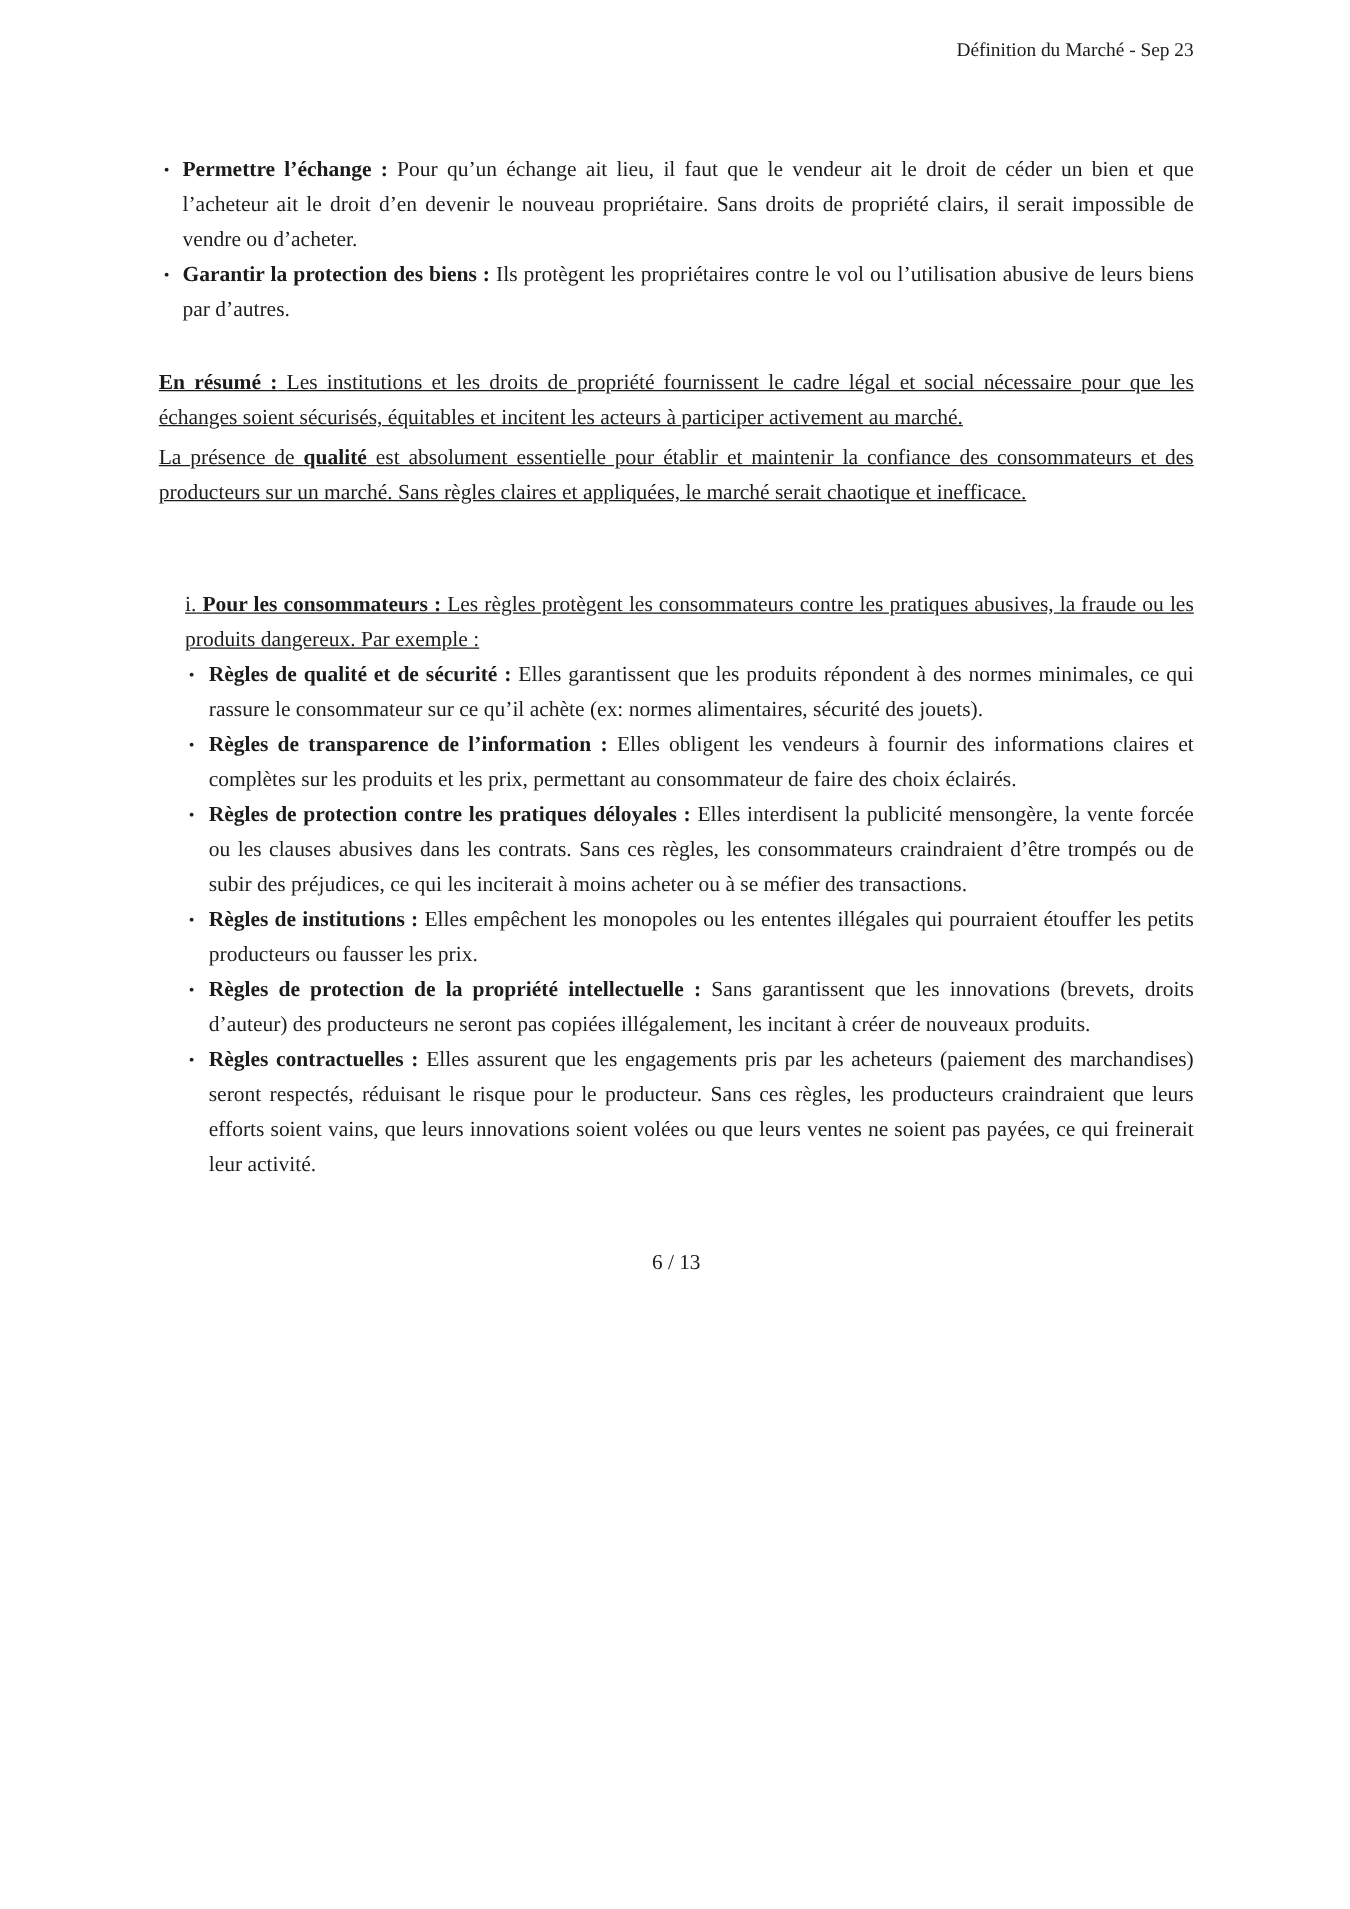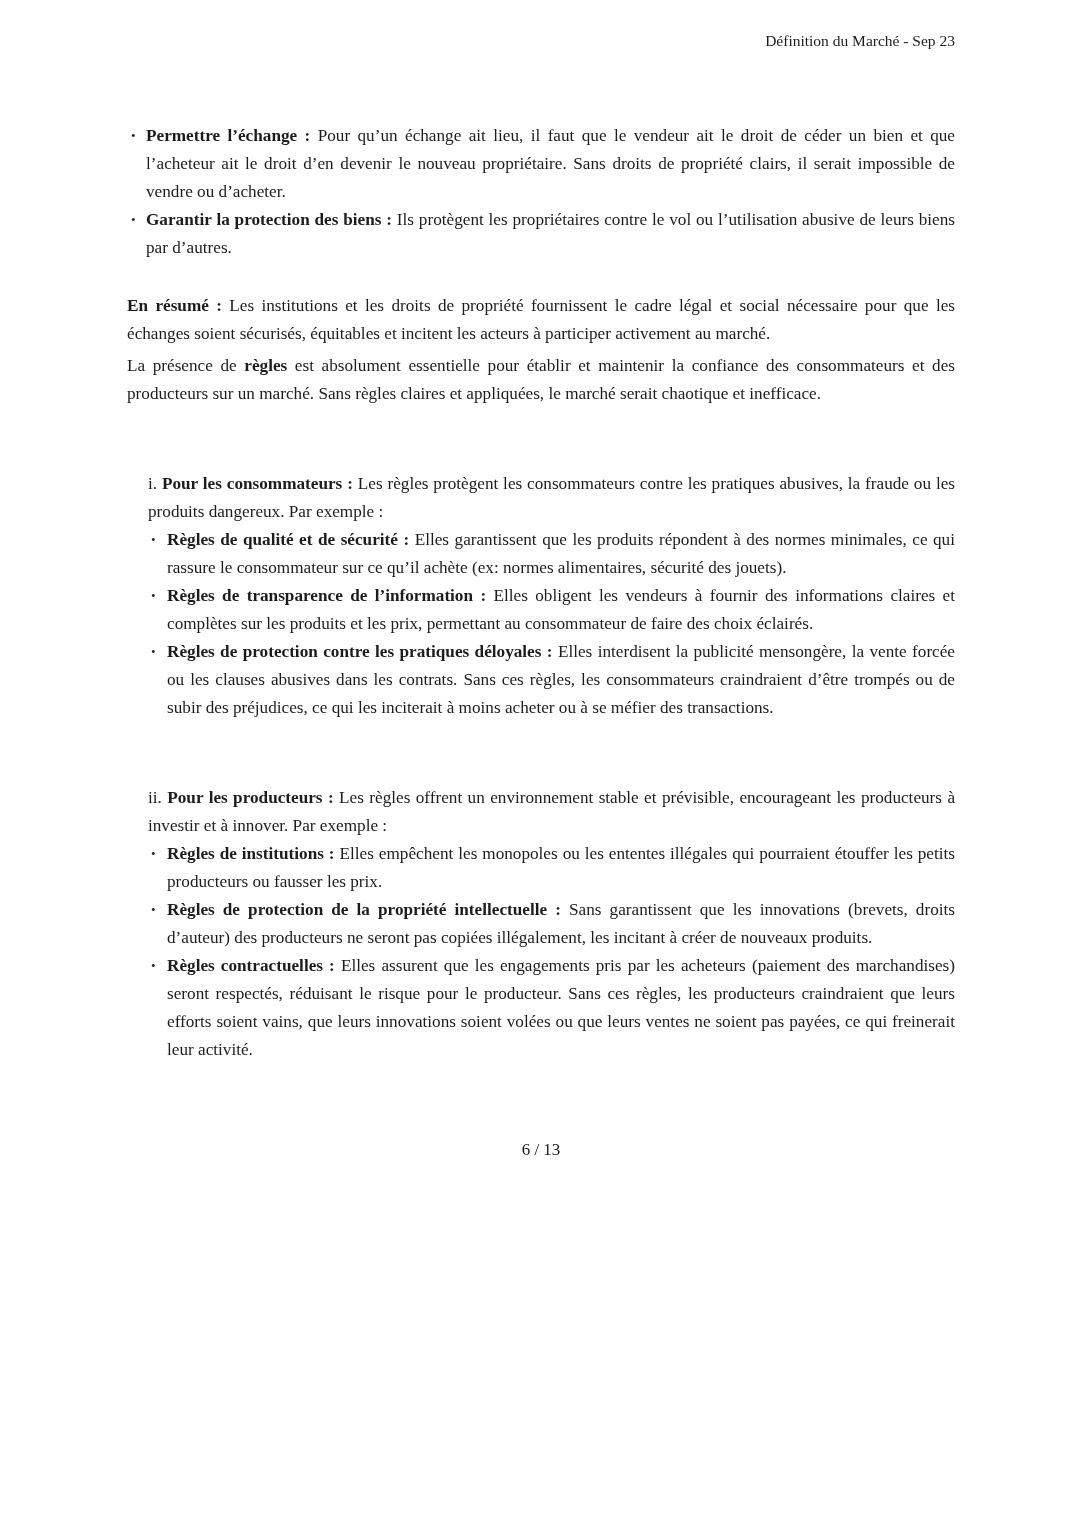--- a/index.html
+++ b/index.html
@@ -17,37 +17,37 @@
     font-size: 17.2px;
     line-height: 28px;
     text-align: justify;
   }
   .doc-header {
     text-align: right;
     font-size: 15.5px;
     line-height: 22px;
     margin-bottom: 70px;
   }
-  p { margin: 0; }
+  p { margin: 0; text-decoration: underline; }
   b, .bold { font-weight: bold; }
   ul.blist { list-style: none; margin: 0; padding: 0; }
   ul.blist > li { position: relative; padding-left: 19px; }
   ul.blist > li > .blt {
     position: absolute; left: 4px; top: 0;
     font-size: 13px;
   }
   ul.blist.inner > li { padding-left: 40px; }
   ul.blist.inner > li > .blt { left: 24px; }
   .summary { margin-top: 30px; }
   .heading-c { margin-top: 16px; font-weight: bold; }
   .intro-c { margin-top: 4px; }
   .subsection { margin-left: 21px; margin-top: 62px; }
   .subsection-bullets { margin-top: 32px; }
   .doc-footer {
-    margin-top: 72px;
+    margin-top: 50px;
     text-align: center;
     font-size: 17px;
   }
 </style>
 </head>
 <body>
 
 <div class="page">
 
   <div class="doc-header">
@@ -68,21 +68,21 @@
   </ul>
 
   <p class="summary">
     <b>En résumé :</b>
     <span>Les institutions et les droits de propriété fournissent le cadre légal et social nécessaire pour que les échanges soient sécurisés, équitables et incitent les acteurs à participer activement au marché.</span>
   </p>
 
 
   <p class="intro-c">
     <span>La présence de</span>
-    <b>règles</b>
+    <b>qualité</b>
     <span>est absolument essentielle pour établir et maintenir la confiance des consom­mateurs et des producteurs sur un marché. Sans règles claires et appliquées, le marché serait chaotique et inefficace.</span>
   </p>
 
   <div class="subsection">
     <p>
       <span>i.</span>
       <b>Pour les consommateurs :</b>
       <span>Les règles protègent les consommateurs contre les pratiques abusives, la fraude ou les produits dangereux. Par exemple :</span>
     </p>
   </div>
@@ -98,27 +98,20 @@
       <b>Règles de transparence de l’information :</b>
       <span>Elles obligent les vendeurs à fournir des infor­mations claires et complètes sur les produits et les prix, permettant au consommateur de faire des choix éclairés.</span>
     </li>
     <li>
       <span class="blt">•</span>
       <b>Règles de protection contre les pratiques déloyales :</b>
       <span>Elles interdisent la publicité mensongère, la vente forcée ou les clauses abusives dans les contrats. Sans ces règles, les consommateurs craindraient d’être trompés ou de subir des préjudices, ce qui les inciterait à moins acheter ou à se méfier des transactions.</span>
     </li>
   </ul>
 
-  <div class="subsection">
-    <p>
-      <span>ii.</span>
-      <b>Pour les producteurs :</b>
-      <span>Les règles offrent un environnement stable et prévisible, encourageant les producteurs à investir et à innover. Par exemple :</span>
-    </p>
-  </div>
 
   <ul class="blist inner subsection-bullets">
     <li>
       <span class="blt">•</span>
       <b>Règles de institutions :</b>
       <span>Elles empêchent les monopoles ou les ententes illégales qui pour­raient étouffer les petits producteurs ou fausser les prix.</span>
     </li>
     <li>
       <span class="blt">•</span>
       <b>Règles de protection de la propriété intellectuelle :</b>

